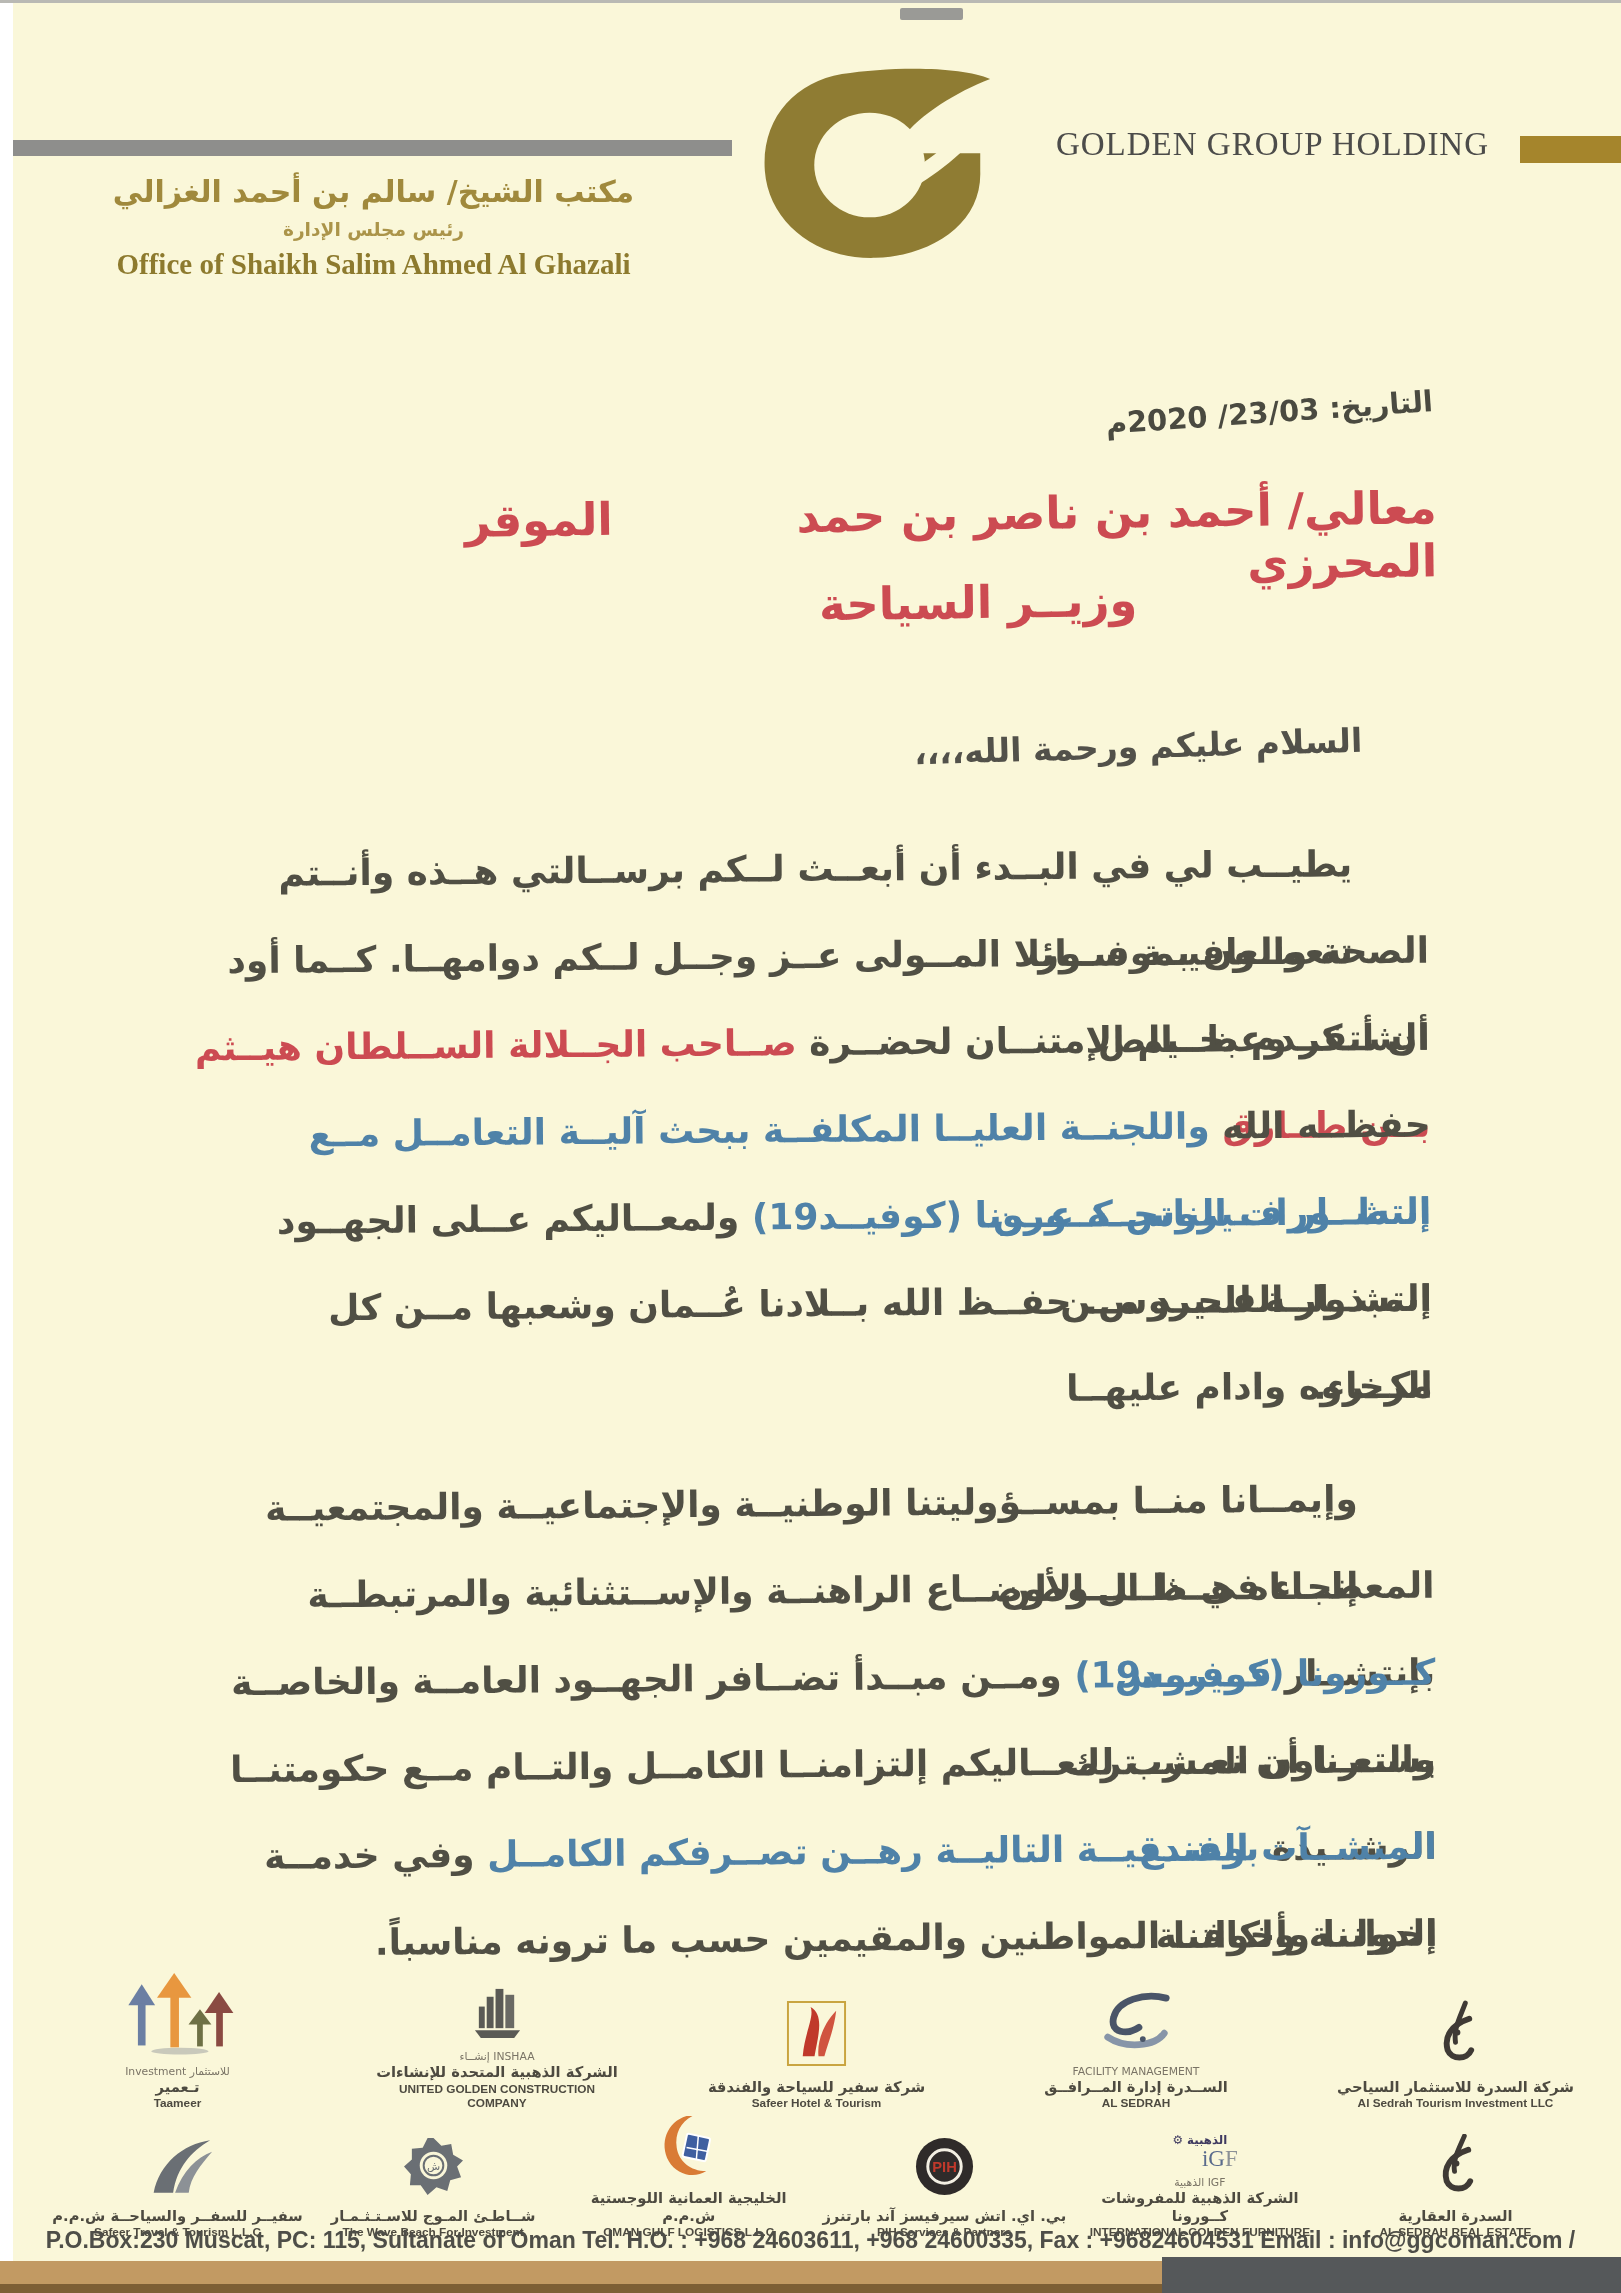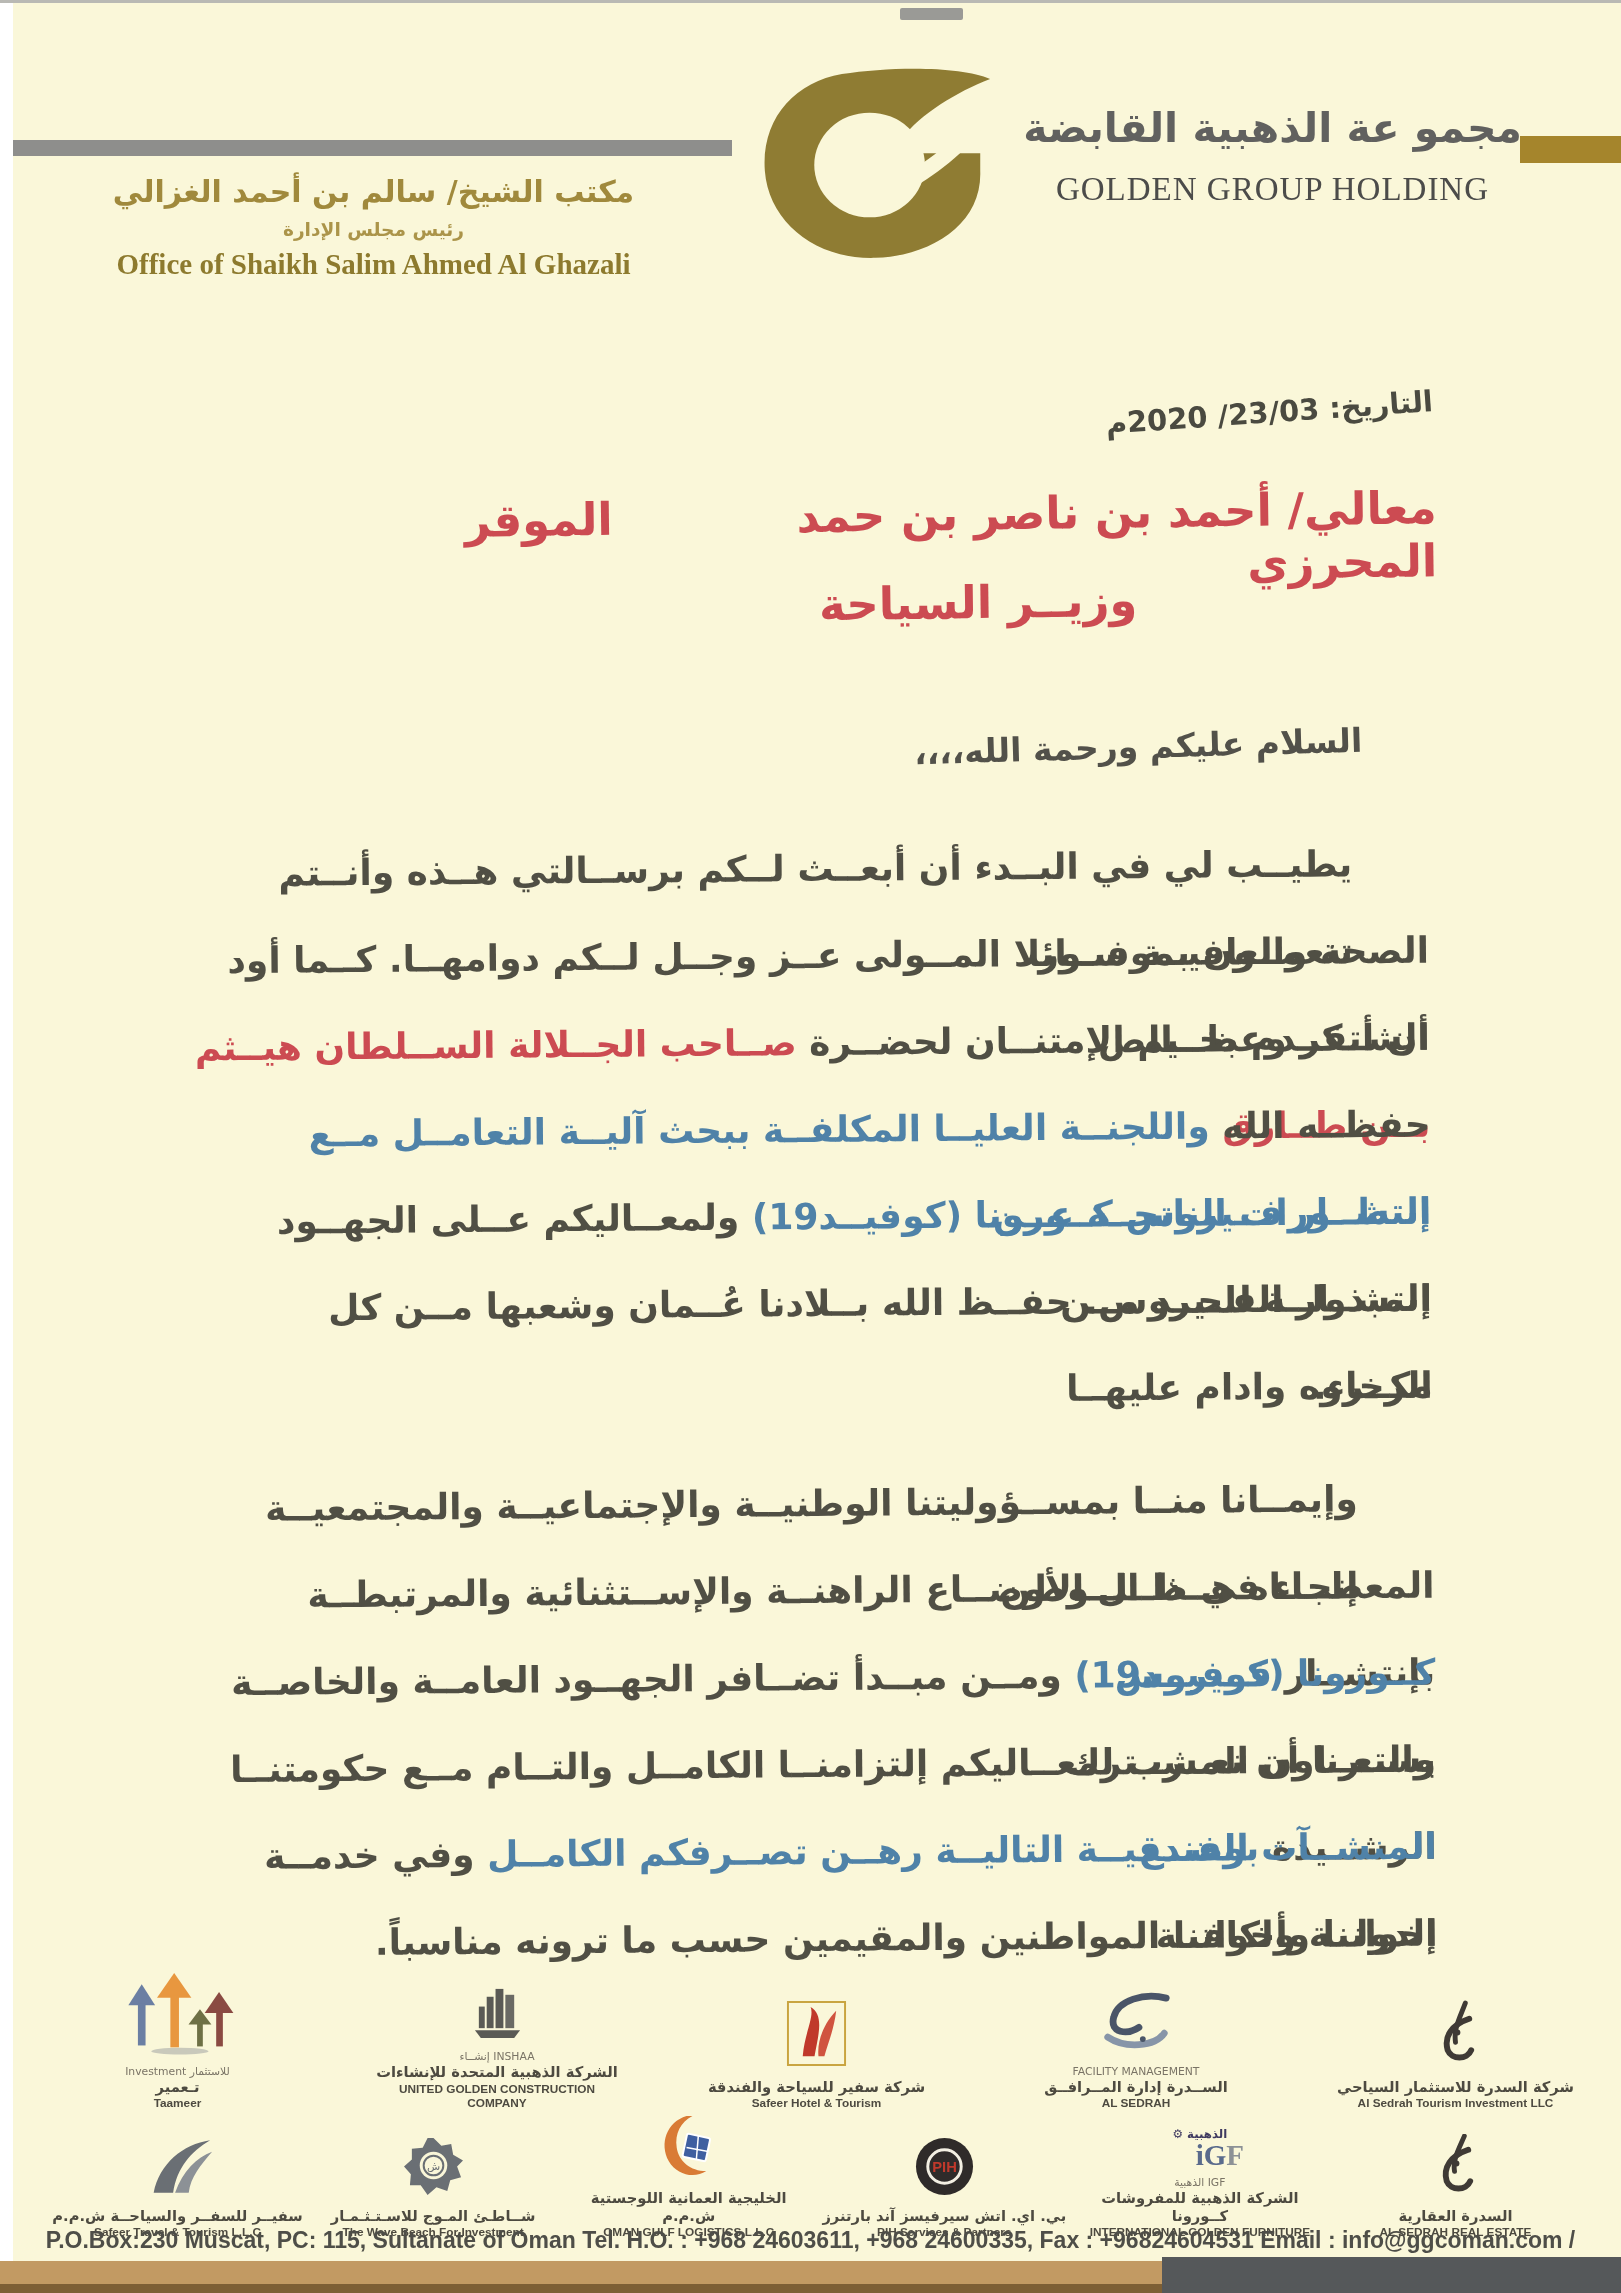--- a/index.html
+++ b/index.html
@@ -46,21 +46,21 @@
   
   .logo-row{position:absolute;left:51px;right:39px;display:flex;justify-content:space-between;align-items:flex-end;}
   .logo-row1{top:1968px;height:143px;}
   .logo-row2{top:2113px;height:127px;}
   .logo-cell{display:flex;flex-direction:column;align-items:center;justify-content:flex-end;
     width:253px;text-align:center;}
   .logo-icon{margin-bottom:5.9px;}
   .logo-ar{font-size:14.7px;font-weight:bold;color:#4d4a40;direction:rtl;line-height:1.25;}
   .logo-en{font-family:"Liberation Sans", sans-serif;font-size:11.8px;font-weight:bold;color:#4d4a40;line-height:1.25;}
   .logo-sub{font-size:10.8px;color:#7a7466;}
-  .igf-word{font-family:"Liberation Serif", serif;font-weight:bold;font-size:29px;color:#5a6b8c;line-height:1;margin-left:40px;}
+  .igf-word{font-family:"Liberation Serif", serif;font-weight:normal;font-size:23px;color:#5a6b8c;line-height:1;margin-left:40px;}
   .igf-top{font-size:11.8px;font-weight:bold;color:#3f3a60;direction:rtl;}
   
   .footer-line{position:absolute;left:0;top:2227px;width:1621px;text-align:center;
     font-family:"Liberation Sans", sans-serif;font-size:23px;font-weight:bold;color:#4e4e48;}
 </style>
 </head>
 <body>
 
 <div class="page">
 
@@ -79,21 +79,20 @@
   <div class="glogo">
     <svg viewBox="0 0 250 200" width="247" height="208" aria-hidden="true">
       <path d="M 90,8 C 42,16 8,54 12,106 C 16,158 64,196 124,194 C 180,192 232,160 230,106 L 230,88 L 158,88
                C 148,88 145,81 151,73 C 169,49 206,26 240,13 C 212,0 140,0 90,8 Z" fill="#8f7c33"></path>
       <ellipse cx="118" cy="100" rx="56" ry="53" fill="#faf7d9"></ellipse>
       <path d="M 150,112 C 190,88 217,64 235,34 L 242,46 C 226,78 196,102 164,122 Z" fill="#faf7d9"></path>
     </svg>
   </div>
 
   <div class="hdr-right">
-    <div class="ar">مجمو عة الذهبية القابضة</div>
     <div class="en">GOLDEN GROUP HOLDING</div>
   </div>
 
   <div class="date-line">التاريخ: 23/03/ 2020م</div>
 
   <div class="addr">
     <span>معالي/ أحمد بن ناصر بن حمد المحرزي</span>
     <span>الموقر</span>
   </div>
   <div class="addr2">وزيــر السياحة</div>

